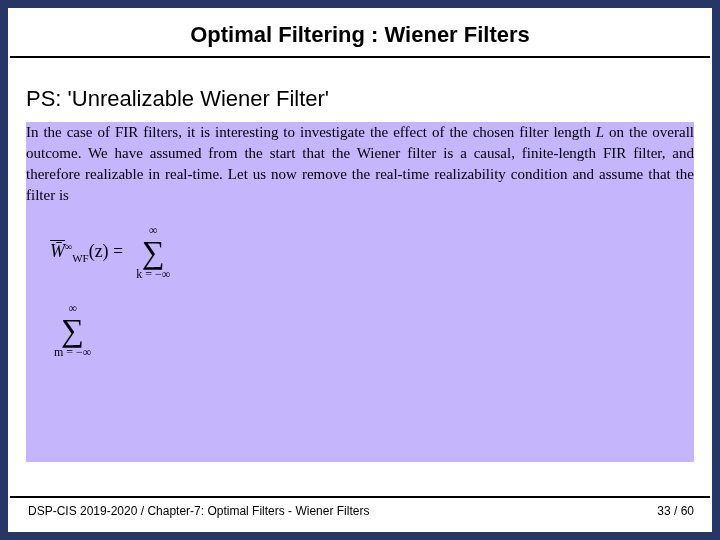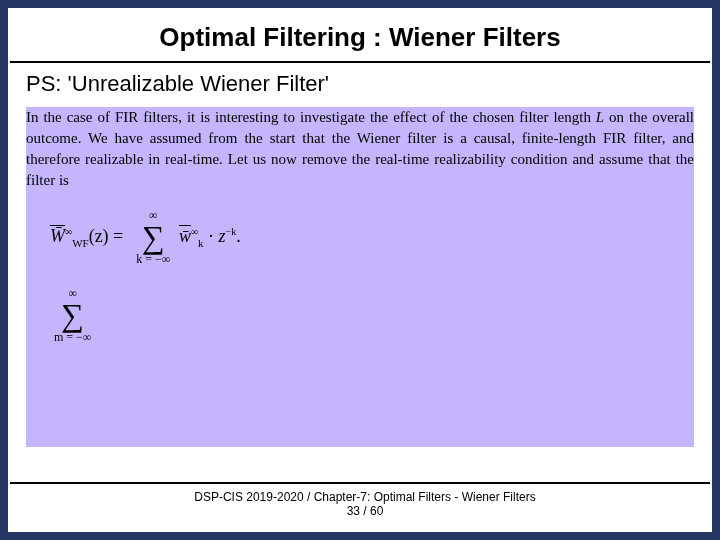--- a/index.html
+++ b/index.html
@@ -13,36 +13,36 @@
   }
   .slide {
     position: absolute;
     left: 8px;
     top: 8px;
     width: 704px;
     height: 524px;
     background: #ffffff;
   }
   .title {
-    font-size: 26px;
+    font-size: 22px;
     font-weight: bold;
     color: #000;
     text-align: center;
     margin-top: 14px;
     margin-bottom: 8px;
   }
   hr.rule {
     border: none;
     border-top: 2px solid #000;
     margin: 0 2px;
   }
   .subtitle {
     font-size: 22px;
     color: #000;
-    margin: 8px 18px 10px 18px;
+    margin: 28px 18px 10px 18px;
   }
   .body-clip {
     margin: 0 18px;
     width: 668px;
     height: 340px;
     background: #c4b5fd;
     font-family: "Times New Roman", Times, serif;
     font-size: 15px;
     color: #000;
     line-height: 1.4;
@@ -102,22 +102,21 @@
     left: 0;
     right: 0;
     bottom: 14px;
   }
   .footer {
     display: flex;
     justify-content: space-between;
     align-items: center;
     font-size: 12px;
     color: #000;
-    padding: 6px 18px 0 28px;
-    flex-direction: column;
+    padding: 6px 18px 0 20px;
   }
 </style>
 </head>
 <body>
 
 <div class="slide">
 
   <div class="title">Optimal Filtering : Wiener Filters</div>
   <hr class="rule">
 
@@ -130,25 +129,20 @@
 
     <div class="equation">
       <span class="lhs">
         <span class="overbar">W̄</span><sup style="font-style:normal">∞</sup><sub>WF</sub><span style="font-style:normal">(z)&nbsp;=&nbsp;</span>
       </span>
       <span class="sum">
         <span class="top">∞</span>
         <span class="sigma">∑</span>
         <span class="bot">k = −∞</span>
       </span>
-      <span class="rest">
-        <span class="overbar">w̄</span><sup style="font-style:normal">∞</sup><sub>k</sub>
-        <span style="font-style:normal">·</span>
-        <span>z</span><sup>−k</sup><span style="font-style:normal">.</span>
-      </span>
     </div>
 
 
     <div class="equation">
       <span class="sum">
         <span class="top">∞</span>
         <span class="sigma">∑</span>
         <span class="bot">m = −∞</span>
       </span>
     </div>

